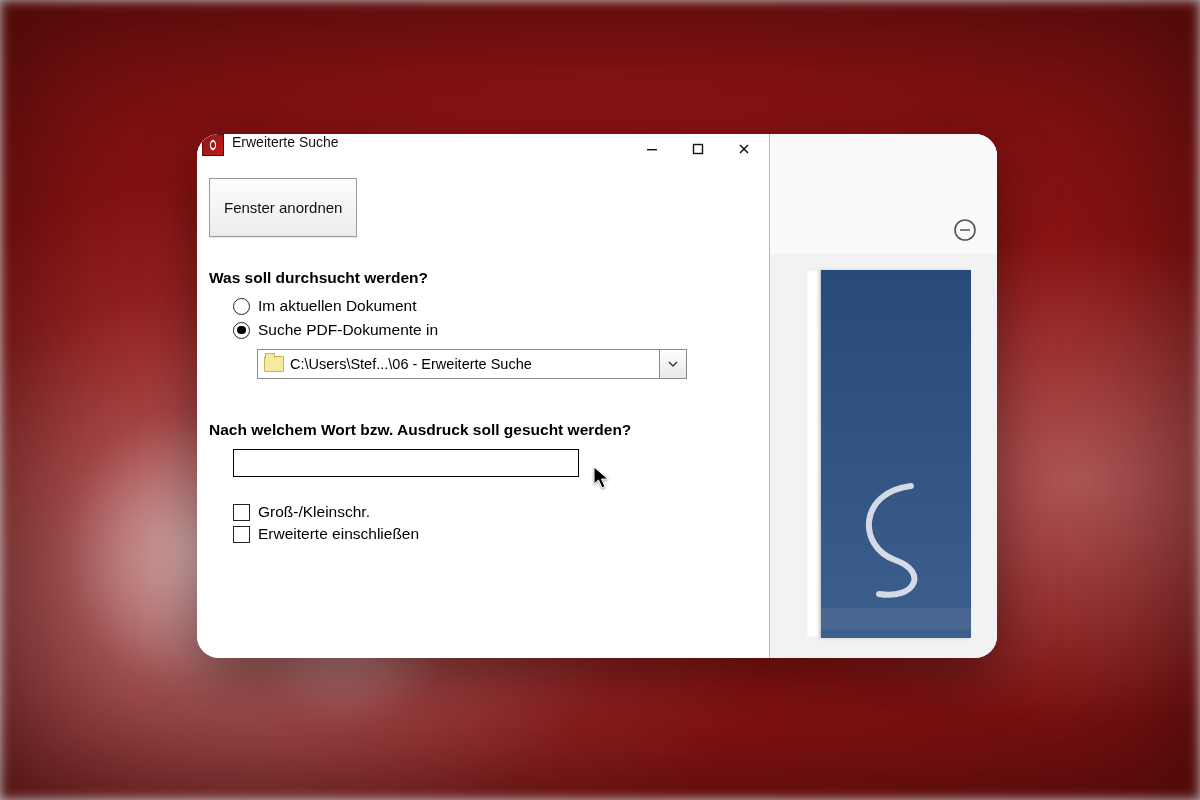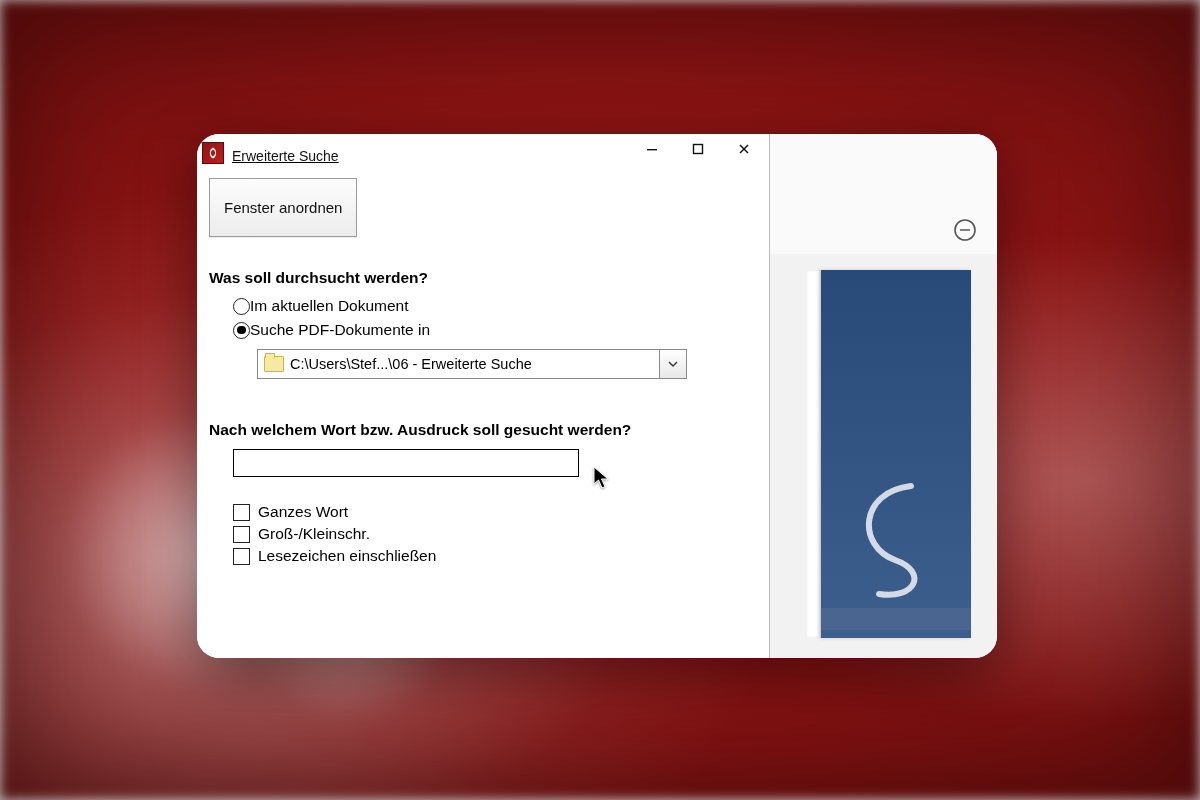--- a/index.html
+++ b/index.html
@@ -48,41 +48,41 @@
   }
   .doc-edge{ position:absolute; top:136px; right:176px; width:14px; bottom:20px; background:#fff; box-shadow:-1px 0 3px rgba(0,0,0,0.15) inset;}
   .doc-scribble { position:absolute; bottom:50px; right:58px; opacity:.9;}
   .doc-panel-footer{ position:absolute; bottom:28px; right:26px; width:150px; height:22px; background:#4a6590;}
 
   
   .dialog {
     position: absolute; top: 0; left: 0; width: 572px; height: 100%;
     background: #ffffff; border-right: 1px solid #b9b9b9;
   }
-  .titlebar { height: 30px; display:flex; align-items:flex-end; padding:0 2px;text-decoration:underline; }
+  .titlebar { height: 30px; display:flex; align-items:flex-start; padding:0 2px; }
   .app-icon {
     width: 20px; height: 20px; margin-left:3px;
     background: linear-gradient(135deg,#8f1414,#c21d1d);
     display:flex; align-items:center; justify-content:center;
     border:1px solid #5a0c0c;
   }
   .app-icon svg{display:block;}
   .title { font-size: 14px; color:#111; margin-left:8px; }
   .win-controls { margin-left:auto; display:flex; }
   .win-btn { width:46px; height:30px; display:flex; align-items:center; justify-content:center; }
   .win-btn svg{display:block;}
 
   .body { padding: 14px 12px 0 12px; color:#000; font-size:15.5px; }
   .arrange-btn {
     display:inline-block; padding:20px 14px; border:1px solid #9b9b9b;
     background: linear-gradient(#fdfdfd,#ececec); font-size:15px; color:#111;
     box-shadow: 0 1px 0 rgba(0,0,0,0.08);
   }
   .section-label { margin-top: 32px; margin-bottom:10px;font-weight:bold; }
-  .radio-row { display:flex; align-items:center; margin-left:24px; margin-bottom:6px; font-size:15.5px;}
+  .radio-row { display:flex; align-items:center; gap:8px; margin-left:24px; margin-bottom:6px; font-size:15.5px;}
   .radio {
     width:15px; height:15px; border:1.6px solid #222; border-radius:50%; position:relative; flex:0 0 auto;
   }
   .radio.selected::after{
     content:""; position:absolute; inset:3.2px; background:#000; border-radius:50%;
   }
   .path-dd {
     margin:10px 0 0 48px; width:414px; height:28px;
     border:1px dotted #6a6a6a; outline:1px solid #8a8a8a; outline-offset:-1px;
     display:flex; align-items:center; padding:0 8px 0 6px; background:#fff;
@@ -190,29 +190,25 @@
             </svg>
         </span>
       </div>
 
       <div class="section-label two">Nach welchem Wort bzw. Ausdruck soll gesucht werden?</div>
       <div class="search-input"></div>
 
       <div class="checks">
         <div class="check-row">
           <span class="checkbox"></span>
-          <span>Ganzes Wort</span>
-        </div>
-        <div class="check-row">
-          <span class="checkbox"></span>
           <span>Groß-/Kleinschr.</span>
         </div>
         <div class="check-row">
           <span class="checkbox"></span>
-          <span>Lesezeichen einschließen</span>
+          <span>Erweiterte einschließen</span>
         </div>
       </div>
     </div>
 
     <span class="cursor">
       <svg width="18" height="24" viewBox="0 0 18 24">
           <path d="M1 1 L1 18 L5.5 14 L9 22 L12 20.5 L8.5 13 L15 13 Z" fill="#000" stroke="#fff" stroke-width="1"></path>
         </svg>
     </span>
   </div>

